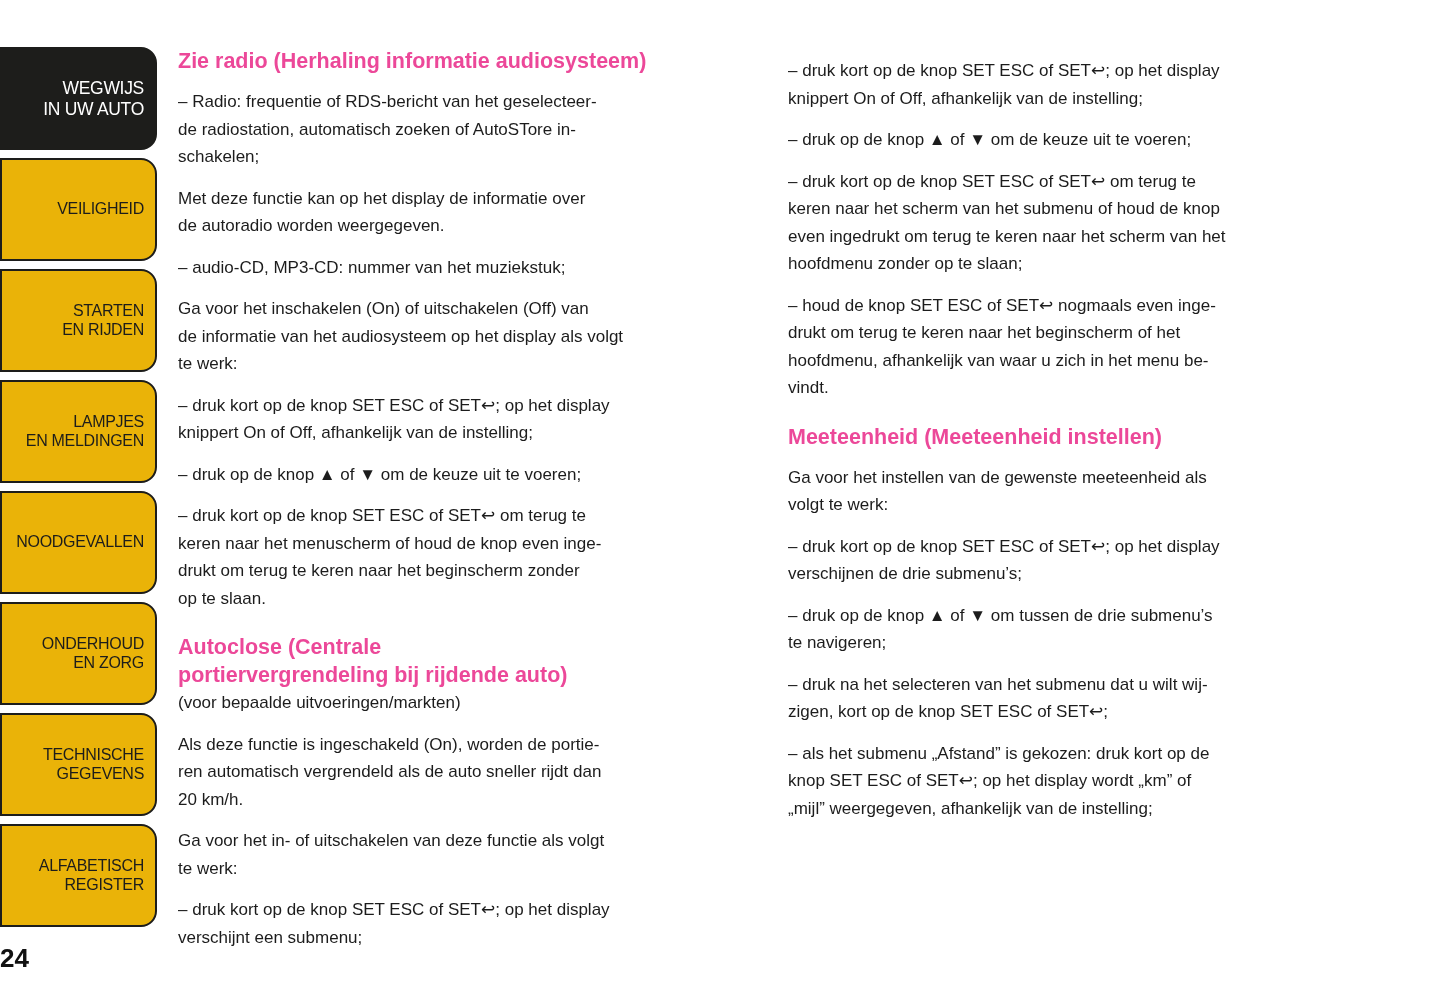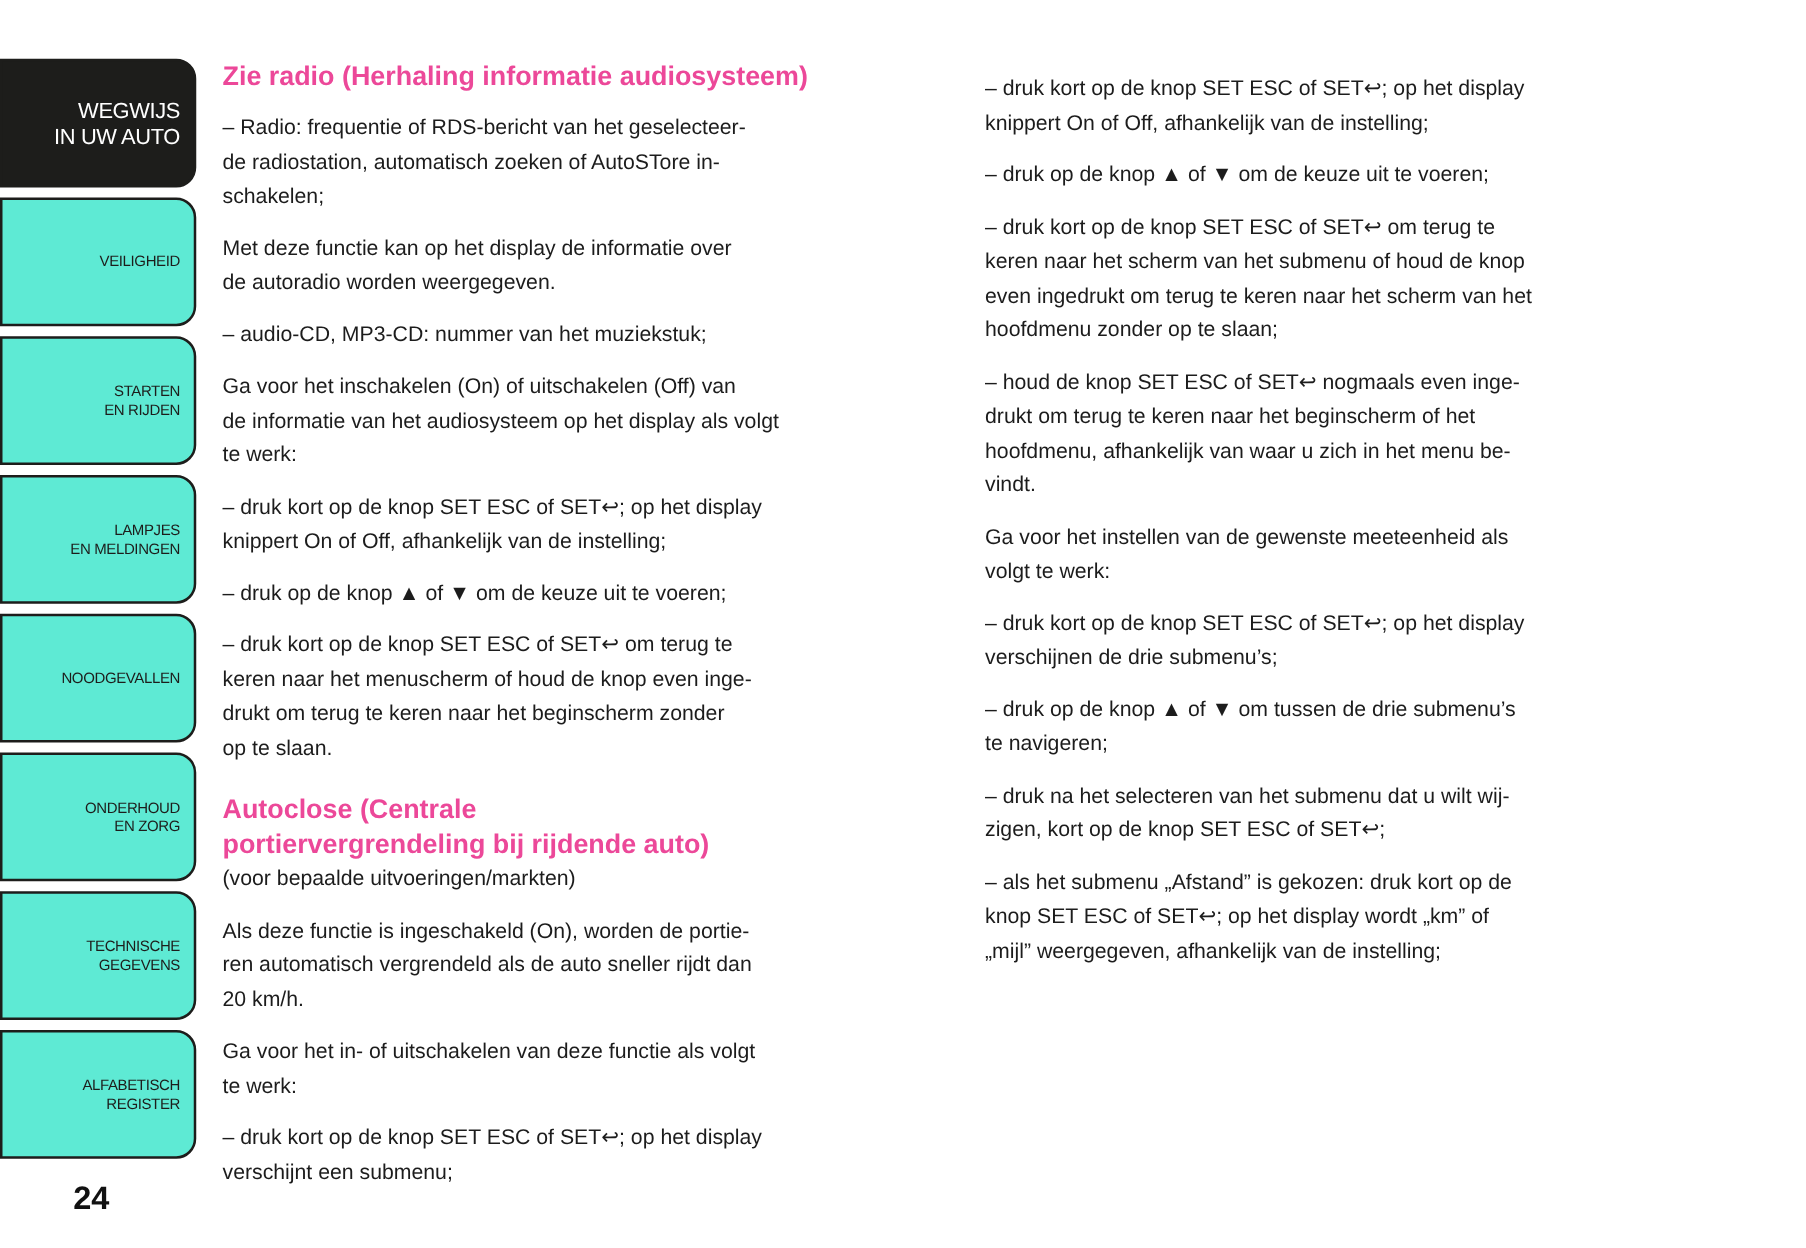--- a/index.html
+++ b/index.html
@@ -9,37 +9,37 @@
     width:1445px; height:998px;
     background:#ffffff;
     font-family:"Liberation Sans","DejaVu Sans",sans-serif;
     color:#1c1c1c;
     overflow:hidden;
   }
   
   .sidebar { position:absolute; left:0; top:47px; width:157px; }
   .tab {
     width:157px; height:103px; margin-bottom:8px;
-    background:#5eead4;
+    background:#eab308;
     border:2px solid #1d1d1b;
     border-radius:0 16px 16px 0;
     display:flex; align-items:center; justify-content:flex-end;
     text-align:right; padding-right:11px;
-    font-size:12px; line-height:1.18; letter-spacing:-0.3px;
+    font-size:16px; line-height:1.18; letter-spacing:-0.3px;
     color:#1d1d1b;
     white-space:pre-line;
   }
   .tab.active {
     background:#1d1d1b; color:#ffffff;
     font-weight:normal; font-size:17.5px;
     border-color:#1d1d1b;
   }
   .page-number {
     position:absolute; left:0; top:943px; width:146px;
-    text-align:center; font-size:26px; font-weight:bold; color:#111;
+    text-align:left; font-size:26px; font-weight:bold; color:#111;
   }
   
   .col { position:absolute; top:47px; width:592px; }
   .col-left  { left:178px; }
   .col-right { left:788px; padding-top:10px; }
   .col h3 {
     font-size:21.5px; font-weight:bold; line-height:28px;
     margin:0 0 13px 0; white-space:pre-line; color:#ec4899;
   }
   .col h3.spaced { margin-top:21px; }
@@ -108,20 +108,21 @@
 knippert On of Off, afhankelijk van de instelling;</p>
     <p>– druk op de knop ▲ of ▼ om de keuze uit te voeren;</p>
     <p>– druk kort op de knop SET ESC of SET↩ om terug te
 keren naar het scherm van het submenu of houd de knop
 even ingedrukt om terug te keren naar het scherm van het
 hoofdmenu zonder op te slaan;</p>
     <p>– houd de knop SET ESC of SET↩ nogmaals even inge-
 drukt om terug te keren naar het beginscherm of het
 hoofdmenu, afhankelijk van waar u zich in het menu be-
 vindt.</p>
+    <h3 class="spaced">Meeteenheid (Meeteenheid instellen)</h3>
     <p>Ga voor het instellen van de gewenste meeteenheid als
 volgt te werk:</p>
     <p>– druk kort op de knop SET ESC of SET↩; op het display
 verschijnen de drie submenu’s;</p>
     <p>– druk op de knop ▲ of ▼ om tussen de drie submenu’s
 te navigeren;</p>
     <p>– druk na het selecteren van het submenu dat u wilt wij-
 zigen, kort op de knop SET ESC of SET↩;</p>
     <p>– als het submenu „Afstand” is gekozen: druk kort op de
 knop SET ESC of SET↩; op het display wordt „km” of

